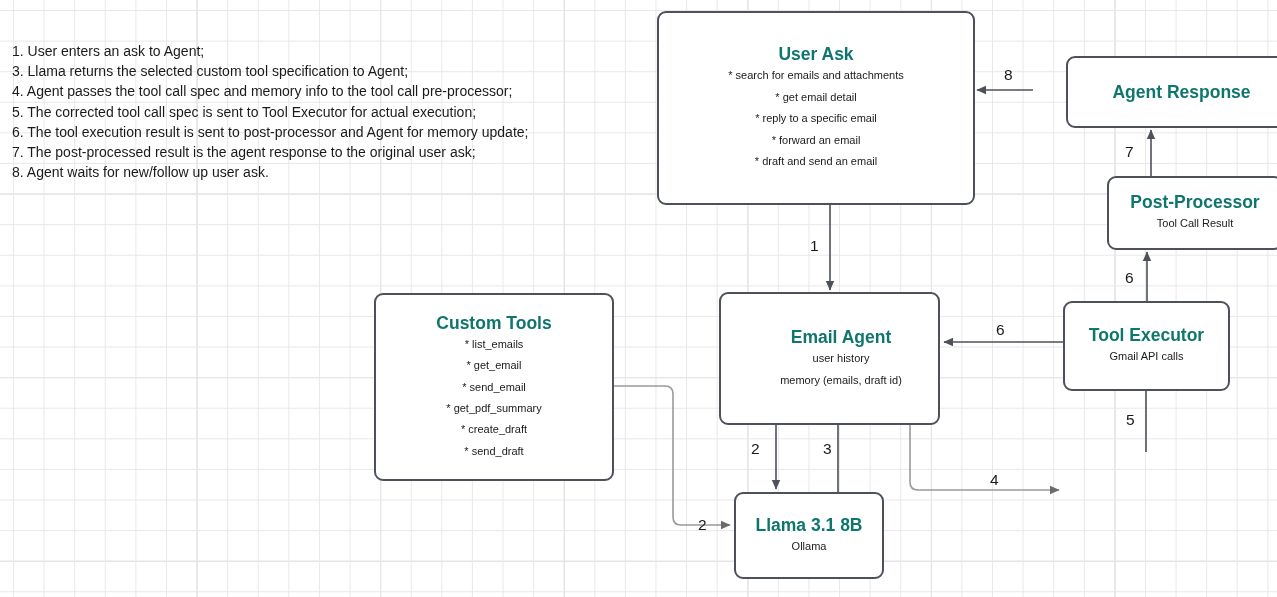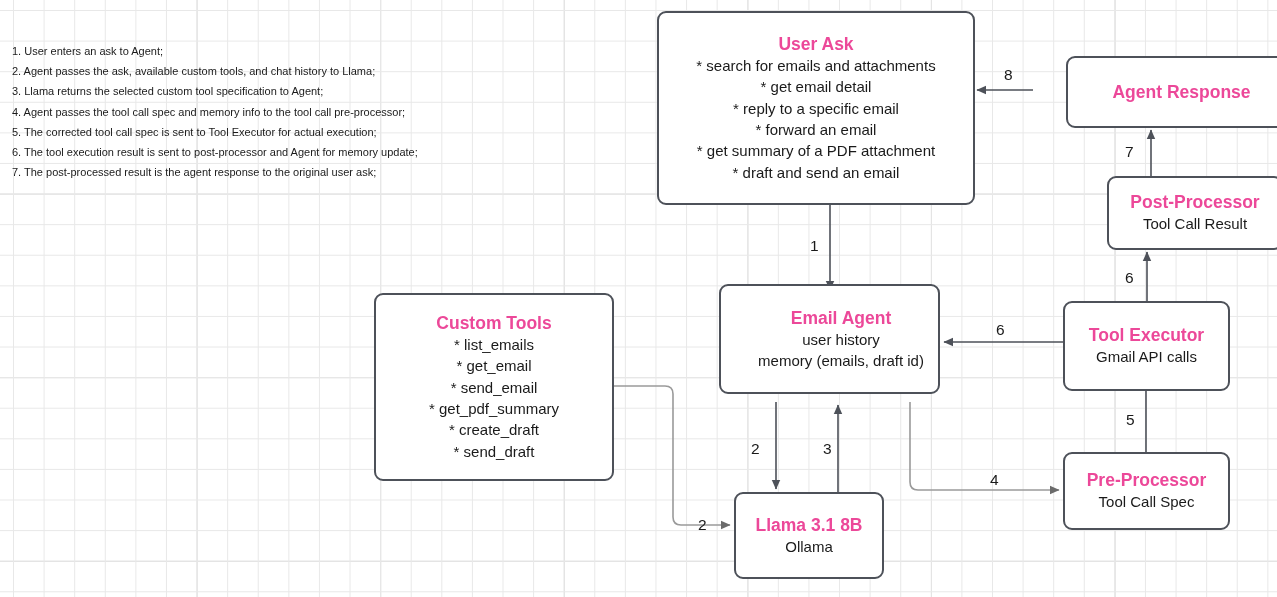--- a/index.html
+++ b/index.html
@@ -32,21 +32,21 @@
     font-family: "Liberation Sans", sans-serif;
   }
 
   
   #legend {
     position: absolute;
     left: 12px;
     top: 41px;
     width: 630px;
     color: #1a1a1a;
-    font-size: 11px;
+    font-size: 14px;
     line-height: 20.2px;
     white-space: nowrap;
   }
   #legend .legend-line { display: block; }
 
   
   .node {
     position: absolute;
     box-sizing: border-box;
     border: 2px solid #4d5159;
@@ -57,37 +57,37 @@
     align-items: center;
     justify-content: center;
     text-align: center;
     color: #000000;
     padding: 2px 6px;
   }
   .node .title {
     font-weight: bold;
     font-size: 17.5px;
     line-height: 22px;
-    color: #ec4899;
+    color: #0f766e;
   }
   .node .sub {
-    font-size: 15px;
+    font-size: 11px;
     line-height: 21.3px;
     color: #1a1a1a;
   }
   .node.list .sub { line-height: 21.4px; }
 
   
   #node-user-ask      { left: 657px;  top: 11px;  width: 318px; height: 194px; }
   #node-agent-response{ left: 1066px; top: 56px;  width: 231px; height: 72px;  }
   #node-post-processor{ left: 1063px; top: 176px; width: 176px; height: 74px; margin-left: 44px;  }
   #node-tool-executor { left: 1063px; top: 301px; width: 167px; height: 90px;  }
   #node-pre-processor { left: 1063px; top: 452px; width: 167px; height: 78px;  }
   #node-custom-tools  { left: 374px;  top: 293px; width: 240px; height: 188px; }
-  #node-email-agent   { left: 719px;  top: 284px; width: 221px; height: 110px; padding-left: 29px; }
+  #node-email-agent   { left: 719px;  top: 292px; width: 221px; height: 133px; padding-left: 29px; }
   #node-llama         { left: 734px;  top: 492px; width: 150px; height: 87px;  }
 
   
   #wires {
     position: absolute;
     left: 0; top: 0;
     width: 1277px;
     height: 597px;
     pointer-events: none;
   }
@@ -104,26 +104,26 @@
     white-space: nowrap;
   }
 </style>
 </head>
 <body>
 
 <div id="canvas">
 
   <div id="legend">
     <span class="legend-line">1. User enters an ask to Agent;</span>
-    <span class="legend-line">2. Agent passes the ask, available custom tools, and chat history to Llama;</span>
     <span class="legend-line">3. Llama returns the selected custom tool specification to Agent;</span>
     <span class="legend-line">4. Agent passes the tool call spec and memory info to the tool call pre-processor;</span>
     <span class="legend-line">5. The corrected tool call spec is sent to Tool Executor for actual execution;</span>
     <span class="legend-line">6. The tool execution result is sent to post-processor and Agent for memory update;</span>
     <span class="legend-line">7. The post-processed result is the agent response to the original user ask;</span>
+    <span class="legend-line">8. Agent waits for new/follow up user ask.</span>
   </div>
 
   <svg id="wires" viewBox="0 0 1277 597">
     <defs>
       <marker id="arrow-dark" viewBox="0 0 10 10" refX="9.4" refY="5" markerWidth="6.2" markerHeight="6.2" orient="auto-start-reverse">
         <path d="M 0 0.6 L 10 5 L 0 9.4 z" fill="#4d5159"></path>
       </marker>
       <marker id="arrow-grey" viewBox="0 0 10 10" refX="9.4" refY="5" markerWidth="6.2" markerHeight="6.2" orient="auto-start-reverse">
         <path d="M 0 0.6 L 10 5 L 0 9.4 z" fill="#6b6b6b"></path>
       </marker>
@@ -160,42 +160,37 @@
   <div class="edge-label" style="left:1125px; top:270px;">6</div>
   <div class="edge-label" style="left:1125px; top:144px;">7</div>
   <div class="edge-label" style="left:1004px; top:67px;">8</div>
 
   <div class="node list" id="node-user-ask">
     <div class="title">User Ask</div>
     <div class="sub">* search for emails and attachments</div>
     <div class="sub">* get email detail</div>
     <div class="sub">* reply to a specific email</div>
     <div class="sub">* forward an email</div>
-    <div class="sub">* get summary of a PDF attachment</div>
     <div class="sub">* draft and send an email</div>
   </div>
 
   <div class="node" id="node-agent-response">
     <div class="title">Agent Response</div>
   </div>
 
   <div class="node" id="node-post-processor">
     <div class="title">Post-Processor</div>
     <div class="sub">Tool Call Result</div>
   </div>
 
   <div class="node" id="node-tool-executor">
     <div class="title">Tool Executor</div>
     <div class="sub">Gmail API calls</div>
   </div>
 
-  <div class="node" id="node-pre-processor">
-    <div class="title">Pre-Processor</div>
-    <div class="sub">Tool Call Spec</div>
-  </div>
 
   <div class="node list" id="node-custom-tools">
     <div class="title">Custom Tools</div>
     <div class="sub">* list_emails</div>
     <div class="sub">* get_email</div>
     <div class="sub">* send_email</div>
     <div class="sub">* get_pdf_summary</div>
     <div class="sub">* create_draft</div>
     <div class="sub">* send_draft</div>
   </div>

